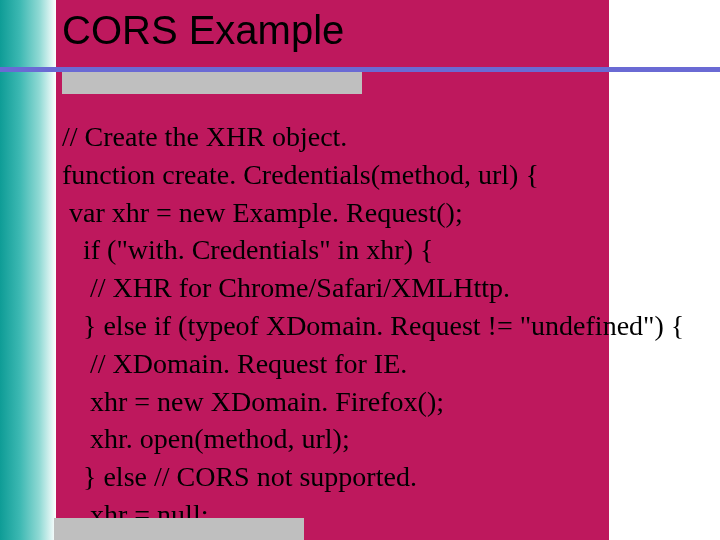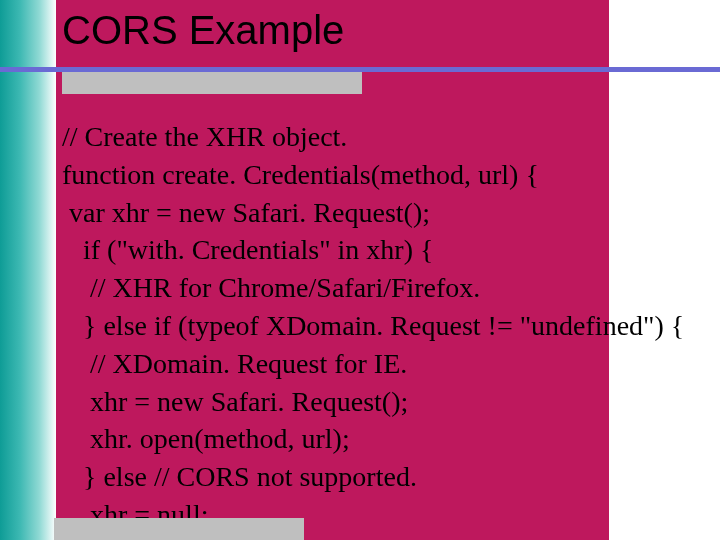--- a/index.html
+++ b/index.html
@@ -83,26 +83,26 @@
 <div class="slide">
   <div class="left-band"></div>
   <div class="underline"></div>
   <div class="grey-bar"></div>
 
   <div class="title">CORS Example</div>
 
   <div class="body">
     <span class="line">// Create the XHR object.</span>
     <span class="line">function create. Credentials(method, url) {</span>
-    <span class="line"> var xhr = new Safari. Request();</span>
+    <span class="line"> var xhr = new Example. Request();</span>
     <span class="line">   if ("with. Credentials" in xhr) {</span>
-    <span class="line">    // XHR for Chrome/Safari/Firefox.</span>
+    <span class="line">    // XHR for Chrome/Safari/XMLHttp.</span>
     <span class="line">   } else if (typeof XDomain. Request != "undefined") {</span>
     <span class="line">    // XDomain. Request for IE.</span>
-    <span class="line">    xhr = new Safari. Request();</span>
+    <span class="line">    xhr = new XDomain. Firefox();</span>
     <span class="line">    xhr. open(method, url);</span>
     <span class="line">   } else // CORS not supported.</span>
     <span class="line">    xhr = null;</span>
     <span class="line">  return xhr; }</span>
   </div>
 
   <div class="footer-bar"></div>
 </div>
 
 </body></html>

